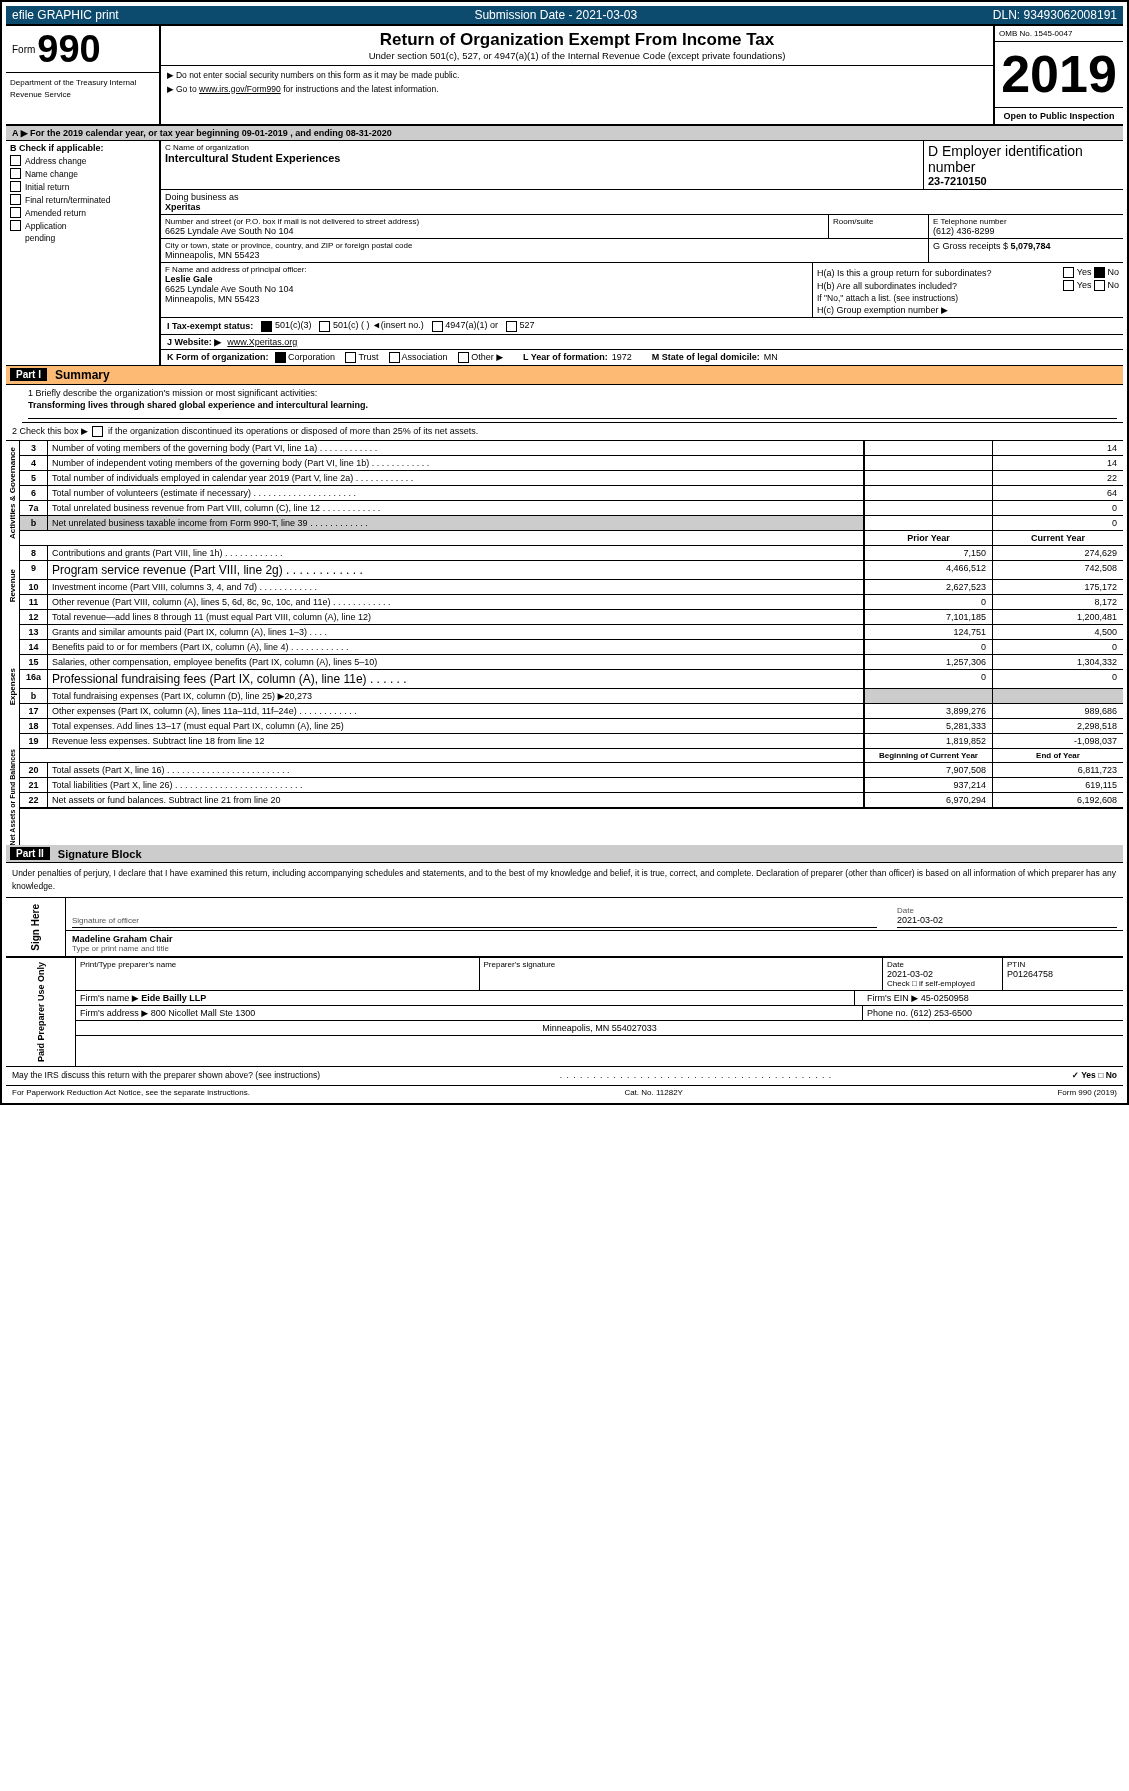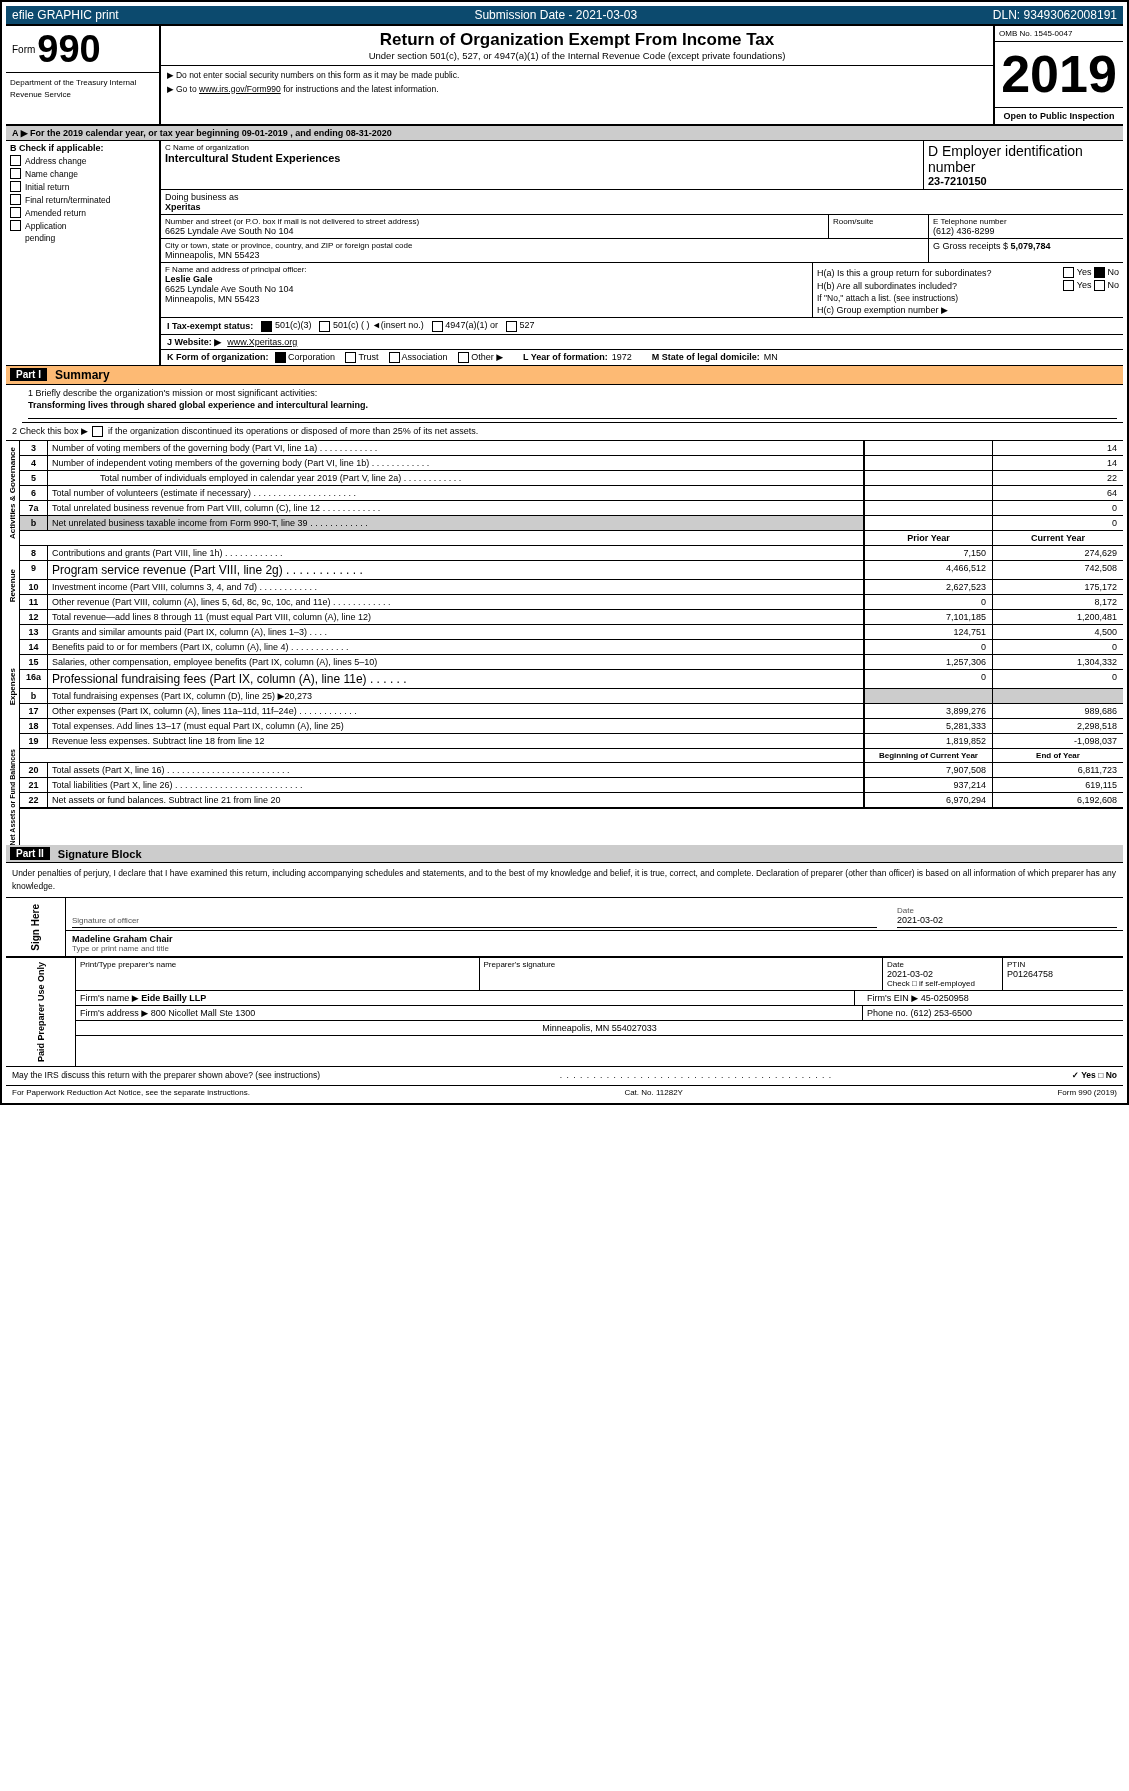--- a/index.html
+++ b/index.html
@@ -246,21 +246,21 @@
         <div style="width:130px; text-align:right; font-size:9px; padding:2px 6px;">14</div>
       </div>
       <div style="display:flex; border-bottom:1px solid #000;">
         <div style="width:28px; text-align:center; font-weight:bold; font-size:9px; border-right:1px solid #000; padding:2px;">4</div>
         <div style="flex:1; font-size:9px; padding:2px 4px;">Number of independent voting members of the governing body (Part VI, line 1b) . . . . . . . . . . . .</div>
         <div style="width:130px; text-align:right; font-size:9px; padding:2px 6px; border-left:2px solid #000; border-right:1px solid #000;"></div>
         <div style="width:130px; text-align:right; font-size:9px; padding:2px 6px;">14</div>
       </div>
       <div style="display:flex; border-bottom:1px solid #000;">
         <div style="width:28px; text-align:center; font-weight:bold; font-size:9px; border-right:1px solid #000; padding:2px;">5</div>
-        <div style="flex:1; font-size:9px; padding:2px 4px;margin-left:48px;">Total number of individuals employed in calendar year 2019 (Part V, line 2a) . . . . . . . . . . . .</div>
+        <div style="flex:1; font-size:9px; padding:2px 4px;">Total number of individuals employed in calendar year 2019 (Part V, line 2a) . . . . . . . . . . . .</div>
         <div style="width:130px; text-align:right; font-size:9px; padding:2px 6px; border-left:2px solid #000; border-right:1px solid #000;"></div>
         <div style="width:130px; text-align:right; font-size:9px; padding:2px 6px;">22</div>
       </div>
       <div style="display:flex; border-bottom:1px solid #000;">
         <div style="width:28px; text-align:center; font-weight:bold; font-size:9px; border-right:1px solid #000; padding:2px;">6</div>
         <div style="flex:1; font-size:9px; padding:2px 4px;">Total number of volunteers (estimate if necessary) . . . . . . . . . . . . . . . . . . . . .</div>
         <div style="width:130px; text-align:right; font-size:9px; padding:2px 6px; border-left:2px solid #000; border-right:1px solid #000;"></div>
         <div style="width:130px; text-align:right; font-size:9px; padding:2px 6px;">64</div>
       </div>
       <div style="display:flex; border-bottom:1px solid #000;">

